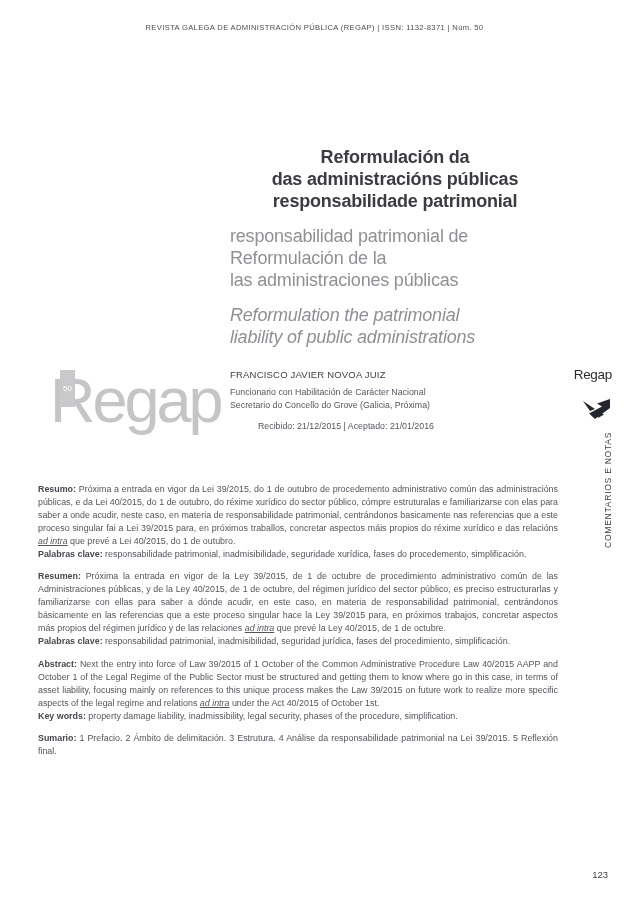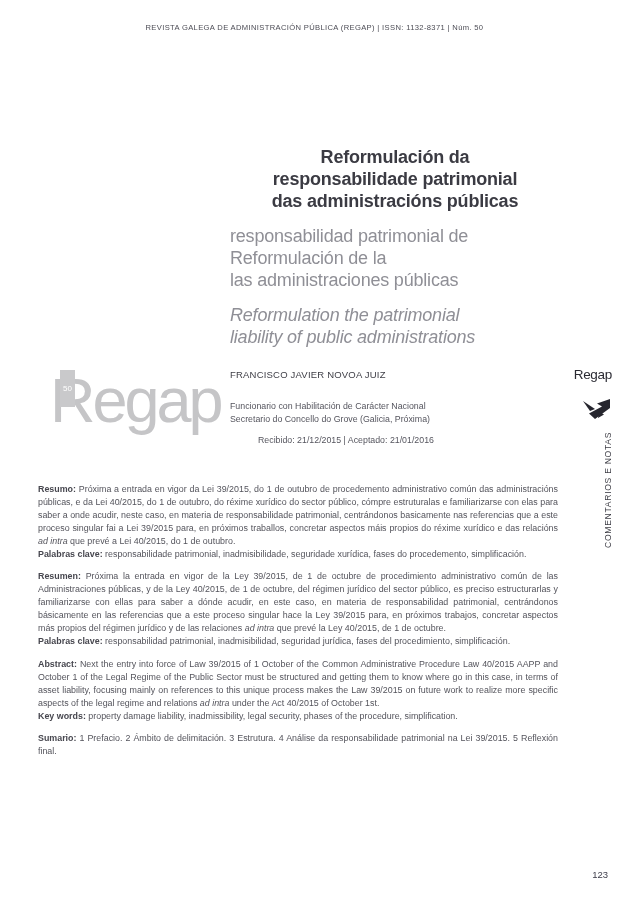--- a/index.html
+++ b/index.html
@@ -24,21 +24,21 @@
   .logo-text{
     font-size:63px;line-height:80px;font-weight:normal;
     letter-spacing:-3px;color:#c5c5c7;
   }
   .logo-issue{
     position:absolute;left:10px;top:10px;
     font-size:8px;color:#ffffff;background:#c9c9cb;
     padding:14px 3px;line-height:9px;
   }
   .author-block{position:absolute;left:230px;top:369px;width:300px;}
-  .author-name{font-size:9.5px;color:#3e3e46;letter-spacing:.2px;margin-bottom:20px;}
+  .author-name{font-size:9.5px;color:#3e3e46;letter-spacing:.2px;margin-bottom:6px;}
   .author-role{font-size:8.8px;line-height:13px;color:#55555e;}
   .author-dates{font-size:8.8px;color:#55555e;margin-top:9px;padding-left:28px;}
   .side-brand{
     position:absolute;top:367px;right:17px;
     font-size:13.5px;color:#2a2a32;letter-spacing:-.3px;
   }
   .side-logo{position:absolute;top:398px;right:19px;width:27px;height:25px;}
   .side-section{
     position:absolute;top:436px;right:16px;height:112px;
     writing-mode:vertical-rl;transform:rotate(180deg);
@@ -46,38 +46,38 @@
     white-space:nowrap;
   }
   .body-block{
     position:absolute;left:38px;top:483px;width:520px;
     font-size:8.9px;line-height:12.9px;text-align:justify;
     color:#54545c;
   }
   .group{margin-bottom:10px;}
   .para{margin:0;}
   .para b{font-weight:bold;color:#47474f;}
-  .it{font-style:italic;}
+  .it{font-style:italic;text-decoration:underline;}
   .page-number{
     position:absolute;right:21px;bottom:18px;
     font-size:9.5px;color:#3d3d4a;
   }
 </style>
 </head>
 <body>
 
 <div class="page">
 
   <div class="journal-header">REVISTA GALEGA DE ADMINISTRACIÓN PÚBLICA (REGAP)  |  ISSN: 1132-8371  |  Núm. 50</div>
 
   <div class="title-block">
     <h1 class="title-gl" style="margin:0;">
         <span class="title-line">Reformulación da</span>
+        <span class="title-line">das administracións públicas</span>
         <span class="title-line">responsabilidade patrimonial</span>
-        <span class="title-line">das administracións públicas</span>
       </h1>
     <h2 class="title-es" style="margin-bottom:0;font-weight:normal;">
         <span class="title-line">responsabilidad patrimonial de</span>
         <span class="title-line">Reformulación de la</span>
         <span class="title-line">las administraciones públicas</span>
       </h2>
     <h2 class="title-en" style="margin-bottom:0;font-weight:normal;font-style:italic;">
         <span class="title-line">Reformulation the patrimonial</span>
         <span class="title-line">liability of public administrations</span>
       </h2>

